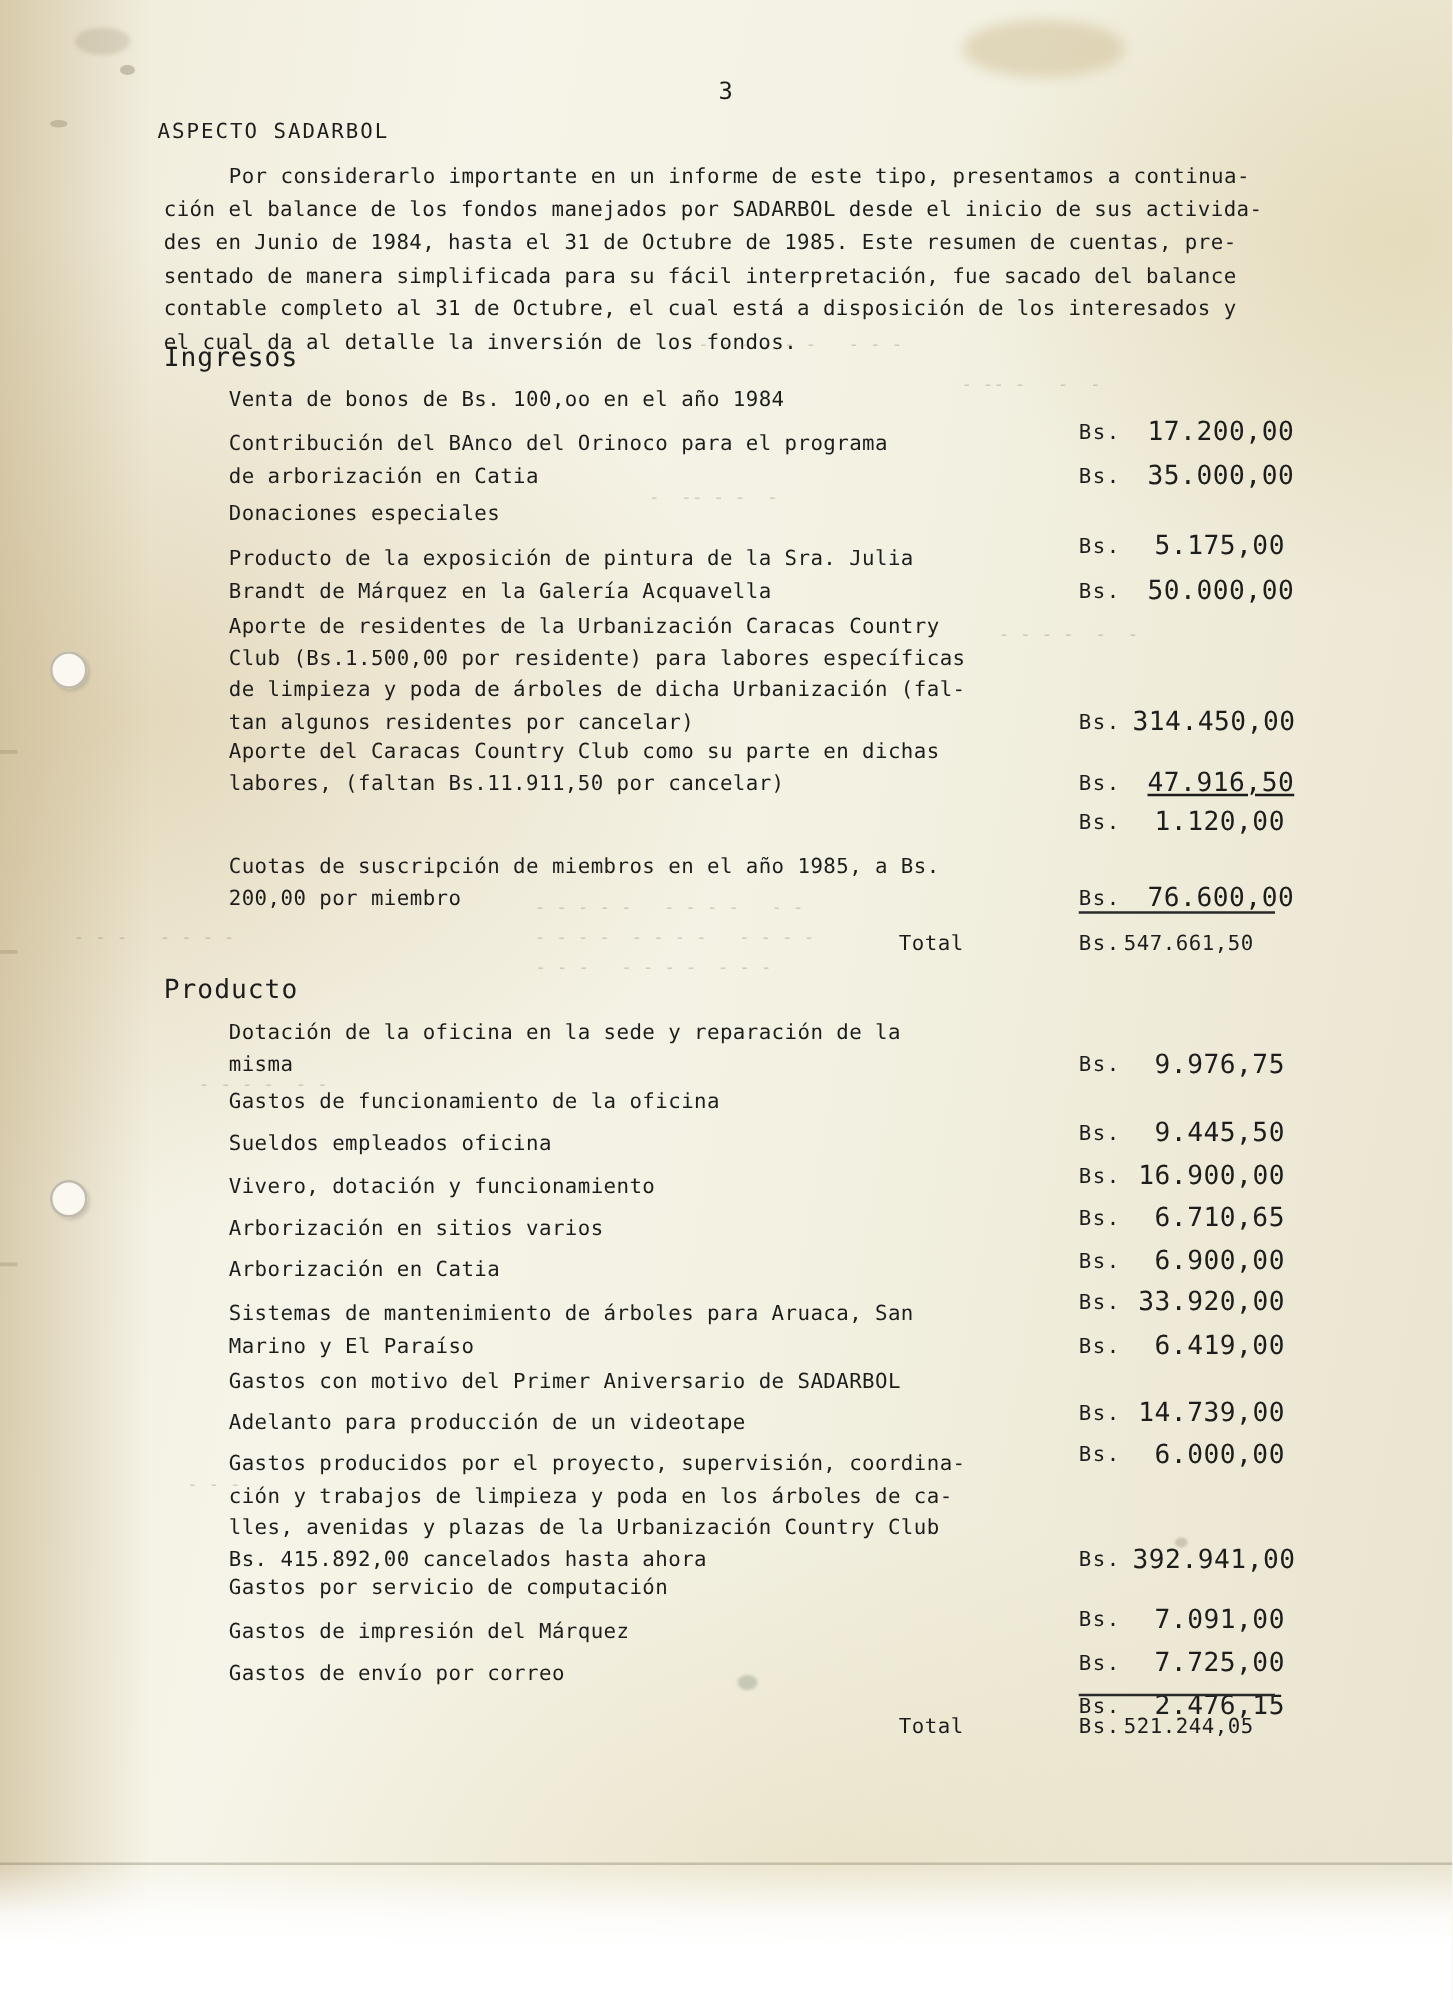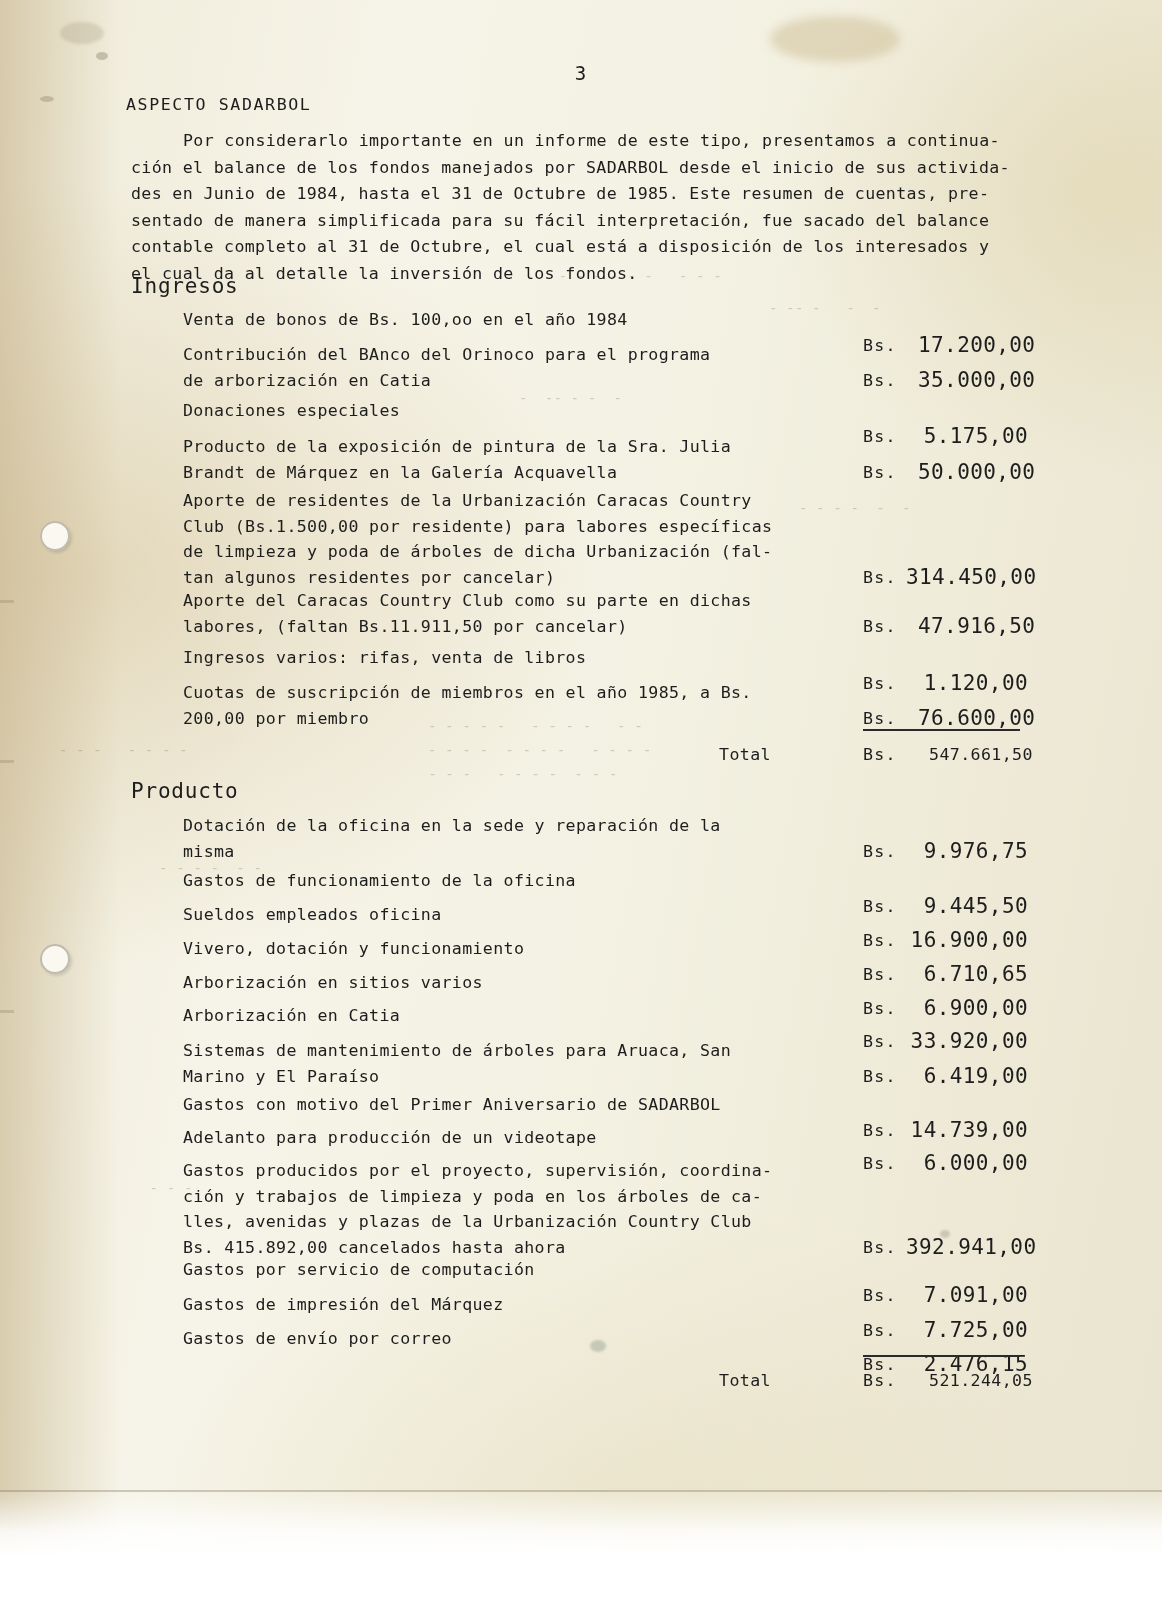--- a/index.html
+++ b/index.html
@@ -144,23 +144,23 @@
     position: absolute;
     left: 536px;
   }
   .total-row .cur {
     position: absolute;
     left: 680px;
     letter-spacing: 1.2px;
   }
   .total-row .amt {
     position: absolute;
-    left: 746px;
+    left: 698px;
     width: 122px;
-    text-align: left;
+    text-align: right;
   }
   .rule {
     position: absolute;
     left: 863px;
     width: 157px;
     height: 1.5px;
     background: #2a2a2a;
   }
   .ghost {
     position: absolute;
@@ -252,25 +252,24 @@
 de limpieza y poda de árboles de dicha Urbanización (fal-
 tan algunos residentes por cancelar)</span>
       <span class="cur" style="top:77px;">Bs.</span>
       <span class="amt" style="top:77px; left:723px; width:122px;">314.450,00</span>
     </div>
 
     <div class="row" style="top:588px;">
       <span class="desc">Aporte del Caracas Country Club como su parte en dichas
 labores, (faltan Bs.11.911,50 por cancelar)</span>
       <span class="cur" style="top:26px;">Bs.</span>
-      <span class="amt" style="top:26px;">47.916,50</span>
+      <span class="amt" style="top:26px;text-decoration:underline;">47.916,50</span>
     </div>
 
     <div class="row" style="top:645px;">
-      <span class="desc">Ingresos varios: rifas, venta de libros</span>
       <span class="cur">Bs.</span>
       <span class="amt">1.120,00</span>
     </div>
 
     <div class="row" style="top:680px;">
       <span class="desc">Cuotas de suscripción de miembros en el año 1985, a Bs.
 200,00 por miembro</span>
       <span class="cur" style="top:26px;">Bs.</span>
       <span class="amt" style="top:26px;">76.600,00</span>
     </div>

